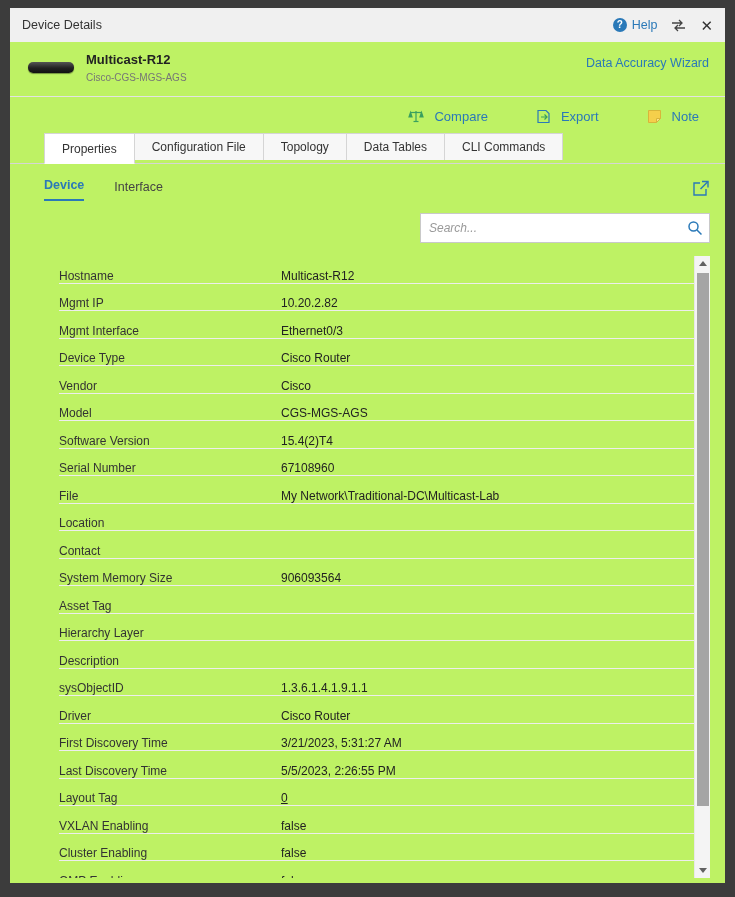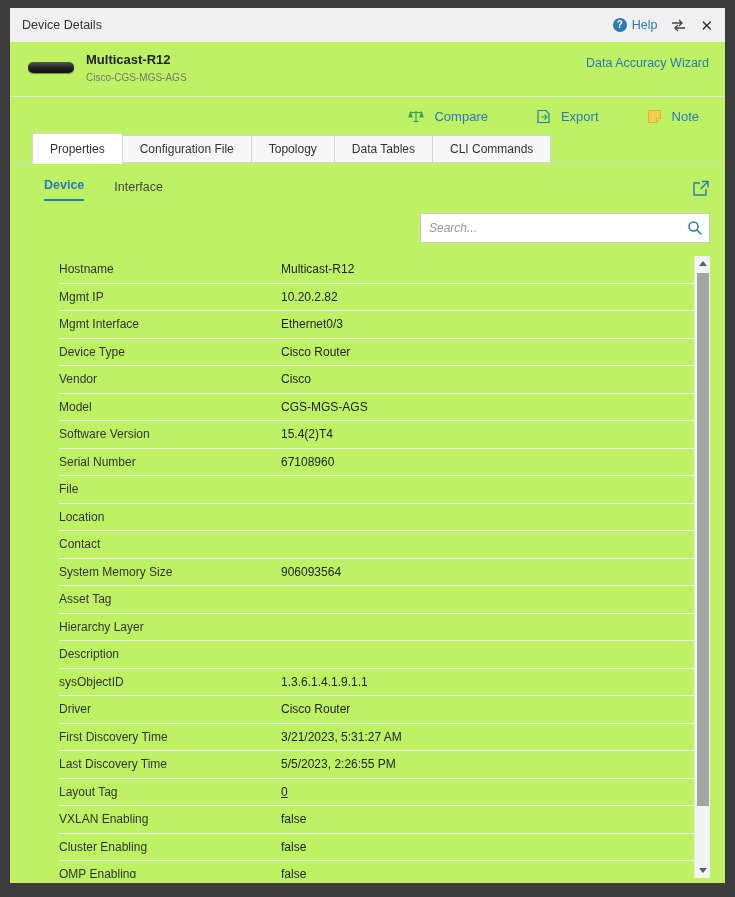--- a/index.html
+++ b/index.html
@@ -26,41 +26,41 @@
   .dev-names{flex:1}
   .dev-name{font-size:13px;font-weight:bold;color:#222;margin-bottom:5px}
   .dev-model{font-size:10px;color:#767676}
   .wizard{color:#2a79b8;font-size:12.5px;cursor:pointer;align-self:flex-start;margin-top:4px}
 
   
   .actions{display:flex;justify-content:flex-end;align-items:center;gap:48px;padding:12px 26px 9px;flex:none}
   .action{display:flex;align-items:center;gap:10px;color:#2a79b8;font-size:13px;cursor:pointer}
 
   
-  .tabbar{display:flex;align-items:center;padding-left:22px;border-bottom:1px solid #d5d5d5;flex:none}
+  .tabbar{display:flex;align-items:flex-start;padding-left:34px;border-bottom:1px solid #d5d5d5;flex:none}
   .tab{font-size:12px;color:#333;padding:6px 17px;background:#f7f7f7;border:1px solid #d5d5d5;border-bottom:none;margin-right:-1px;cursor:pointer;white-space:nowrap}
   .tab.active{background:#fff;margin-bottom:-1px;border-bottom:1px solid #fff;padding-top:8px;padding-bottom:7px}
 
   
   .content{flex:1;display:flex;flex-direction:column;padding:0 15px 0 34px;overflow:hidden}
   .subtab-row{display:flex;align-items:flex-end;margin-top:14px;flex:none}
   .subtab{font-size:12.5px;color:#444;margin-right:30px;padding-bottom:7px;cursor:pointer}
   .subtab.active{color:#2a79b8;border-bottom:2px solid #2a79b8;font-weight:bold}
   .open-ic{margin-left:auto;cursor:pointer;display:flex;margin-bottom:4px}
 
   .search-row{display:flex;justify-content:flex-end;margin:12px 0 13px;flex:none}
   .searchbox{width:290px;height:30px;border:1px solid #c9c9c9;display:flex;align-items:center;box-sizing:border-box;background:#fff}
   .searchbox input{flex:1;border:none;outline:none;padding:0 8px;font-size:12px;font-style:italic;color:#444;font-family:"Liberation Sans",sans-serif;background:transparent;min-width:0}
   .searchbox input::placeholder{color:#999;font-style:italic}
   .search-ic{padding:0 6px;cursor:pointer;display:flex;align-items:center}
 
   
   .table-wrap{display:flex;height:622px;overflow:hidden;flex:none}
   .rows{flex:1;overflow:hidden;padding-left:15px}
-  .prop-row{display:flex;height:27.5px;box-sizing:border-box;align-items:center;border-bottom:1px solid #ededed;font-size:12px;color:#333}
+  .prop-row{display:flex;height:27.5px;box-sizing:border-box;align-items:flex-end;border-bottom:1px solid #ededed;font-size:12px;color:#333}
   .prop-label{width:222px;flex:none;color:#333}
   .prop-value{flex:1;color:#222;white-space:nowrap}
   .prop-value.link{text-decoration:underline;cursor:pointer}
 
   
   .scrollbar{width:15px;background:#f4f4f4;display:flex;flex-direction:column;flex:none;border-left:1px solid #e8e8e8}
   .sb-btn{height:15px;display:flex;align-items:center;justify-content:center;flex:none;cursor:pointer}
   .sb-track{flex:1;position:relative}
   .sb-thumb{position:absolute;left:1.5px;right:1.5px;top:2px;height:90%;background:#a5a5a5;cursor:pointer}
   .tri-up{width:0;height:0;border-left:4px solid transparent;border-right:4px solid transparent;border-bottom:5px solid #616161}
@@ -203,20 +203,21 @@
           <div class="prop-row">
             <span class="prop-label">Software Version</span>
             <span class="prop-value">15.4(2)T4</span>
           </div>
           <div class="prop-row">
             <span class="prop-label">Serial Number</span>
             <span class="prop-value">67108960</span>
           </div>
           <div class="prop-row">
             <span class="prop-label">File</span>
+            <span class="prop-value">My Network\Traditional-DC\Multicast-Lab</span>
           </div>
           <div class="prop-row">
             <span class="prop-label">Location</span>
             <span class="prop-value"></span>
           </div>
           <div class="prop-row">
             <span class="prop-label">Contact</span>
             <span class="prop-value"></span>
           </div>
           <div class="prop-row">

